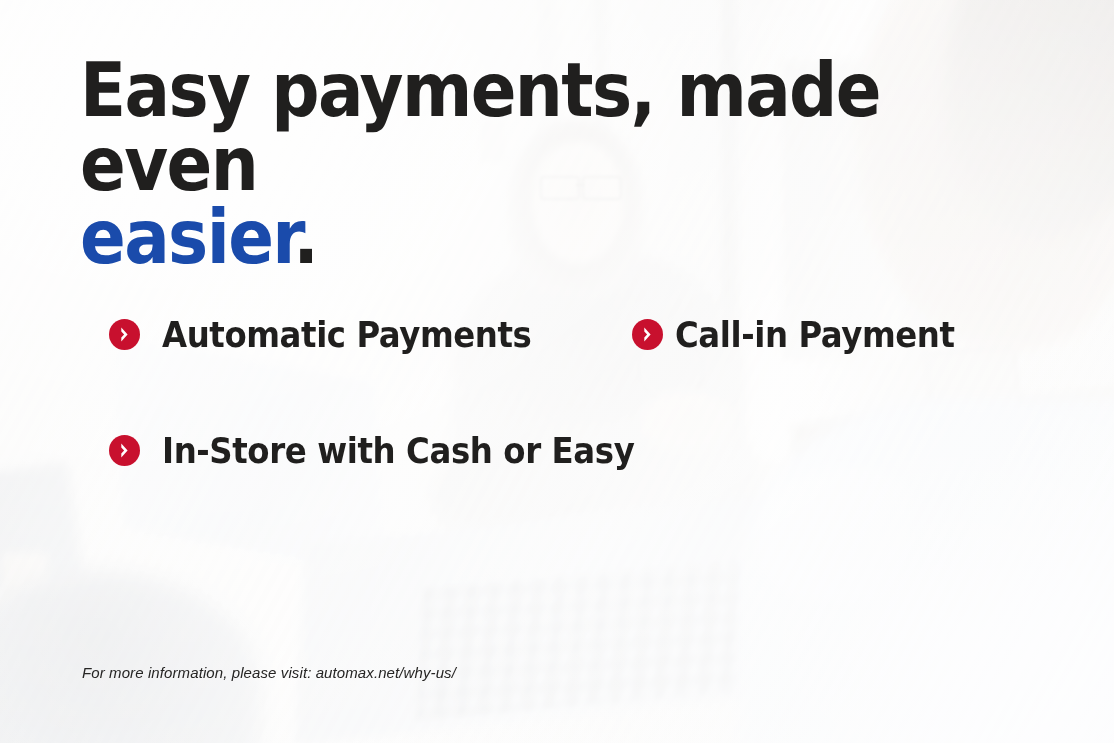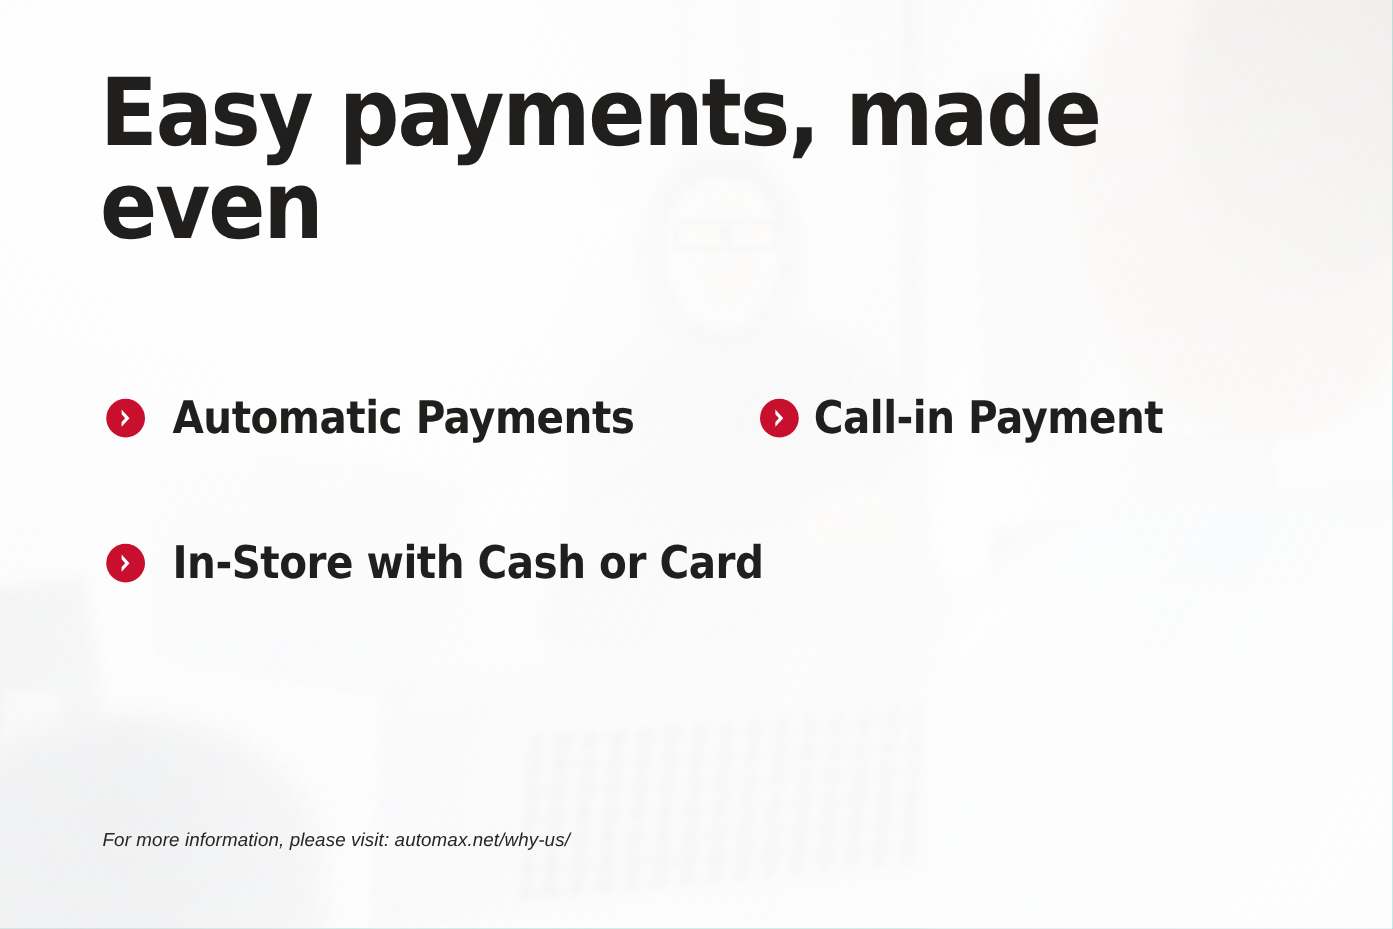--- a/index.html
+++ b/index.html
@@ -5,21 +5,21 @@
   html, body {
     margin: 0;
     padding: 0;
     background: #ffffff;
   }
   #poster {
     position: relative;
     width: 1114px;
     height: 743px;
     overflow: hidden;
-    background: #14b8a6;
+    background: #eab308;
     font-family: "Liberation Sans", sans-serif;
   }
 
   
   .photo-layer {
     position: absolute;
     inset: 0;
     overflow: hidden;
   }
   
@@ -269,20 +269,21 @@
   }
 
   .feature-list {
     position: absolute;
     left: 0; right: 0;
     top: 314px;
   }
   .feature-row {
     position: relative;
     height: 116px;
+    margin-left: 24px;
   }
   .feature-item {
     position: absolute;
     display: flex;
     align-items: center;
     gap: 22px;
     white-space: nowrap;
   }
   .feature-item.col1 { left: 85px; }
   .feature-item.col2 { left: 608px; gap: 12px; }
@@ -361,20 +362,21 @@
 
     <div class="wall-texture"></div>
     <div class="wash"></div>
     <div class="wash2"></div>
   </div>
 
   <div class="content">
 
     <h1 class="headline">
       <span>Easy payments, made even</span>
+      <span class="line2"><span>easier</span><span class="dot">.</span></span>
     </h1>
 
     <div class="feature-list">
 
       <div class="feature-row">
         <div class="feature-item col1">
           <span class="bullet">
             <svg width="31" height="31" viewBox="0 0 31 31" aria-hidden="true">
               <path d="M12.3 8.6 L18.6 15.5 L12.3 22.4 L12.3 18.6 L15.1 15.5 L12.3 12.4 Z" fill="#ffffff"></path>
             </svg>
@@ -392,21 +394,21 @@
       </div>
 
 
       <div class="feature-row">
         <div class="feature-item col1">
           <span class="bullet">
             <svg width="31" height="31" viewBox="0 0 31 31" aria-hidden="true">
               <path d="M12.3 8.6 L18.6 15.5 L12.3 22.4 L12.3 18.6 L15.1 15.5 L12.3 12.4 Z" fill="#ffffff"></path>
             </svg>
           </span>
-          <span class="feature-label">In-Store with Cash or Card</span>
+          <span class="feature-label">In-Store with Cash or Easy</span>
         </div>
       </div>
 
     </div>
 
     <div class="footnote">For more information, please visit: automax.net/why-us/</div>
 
   </div>
 </div>
 

